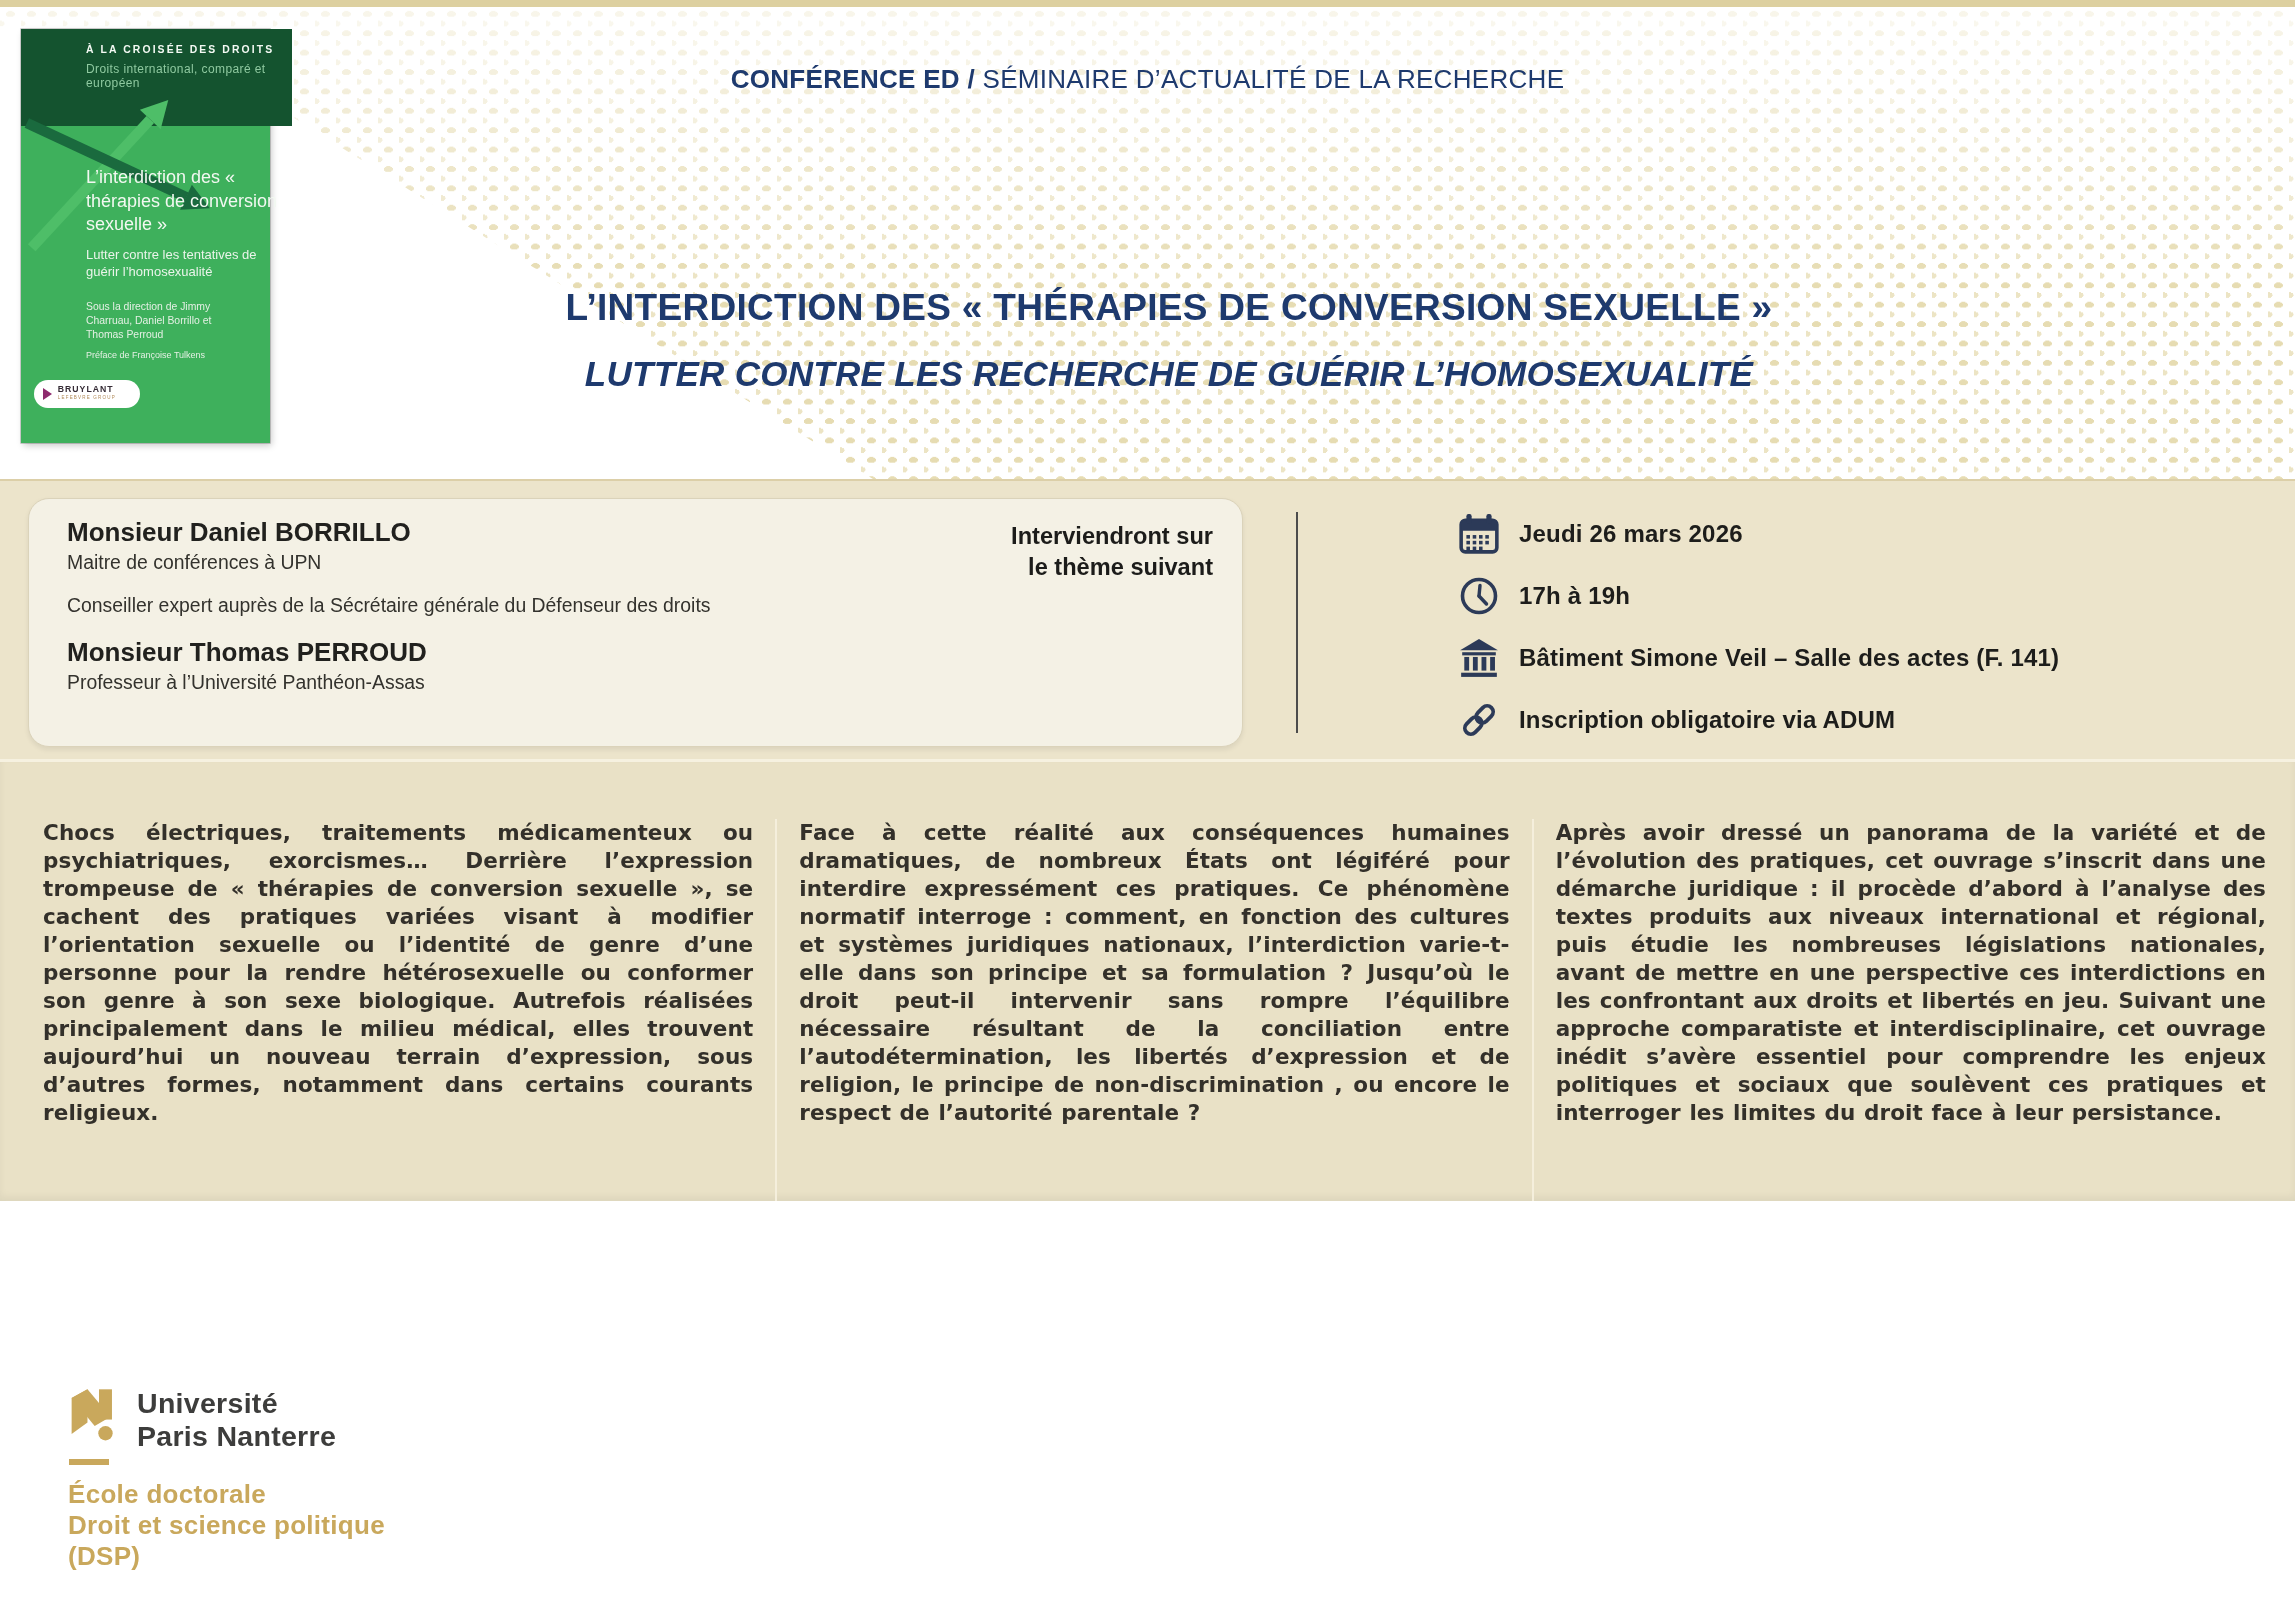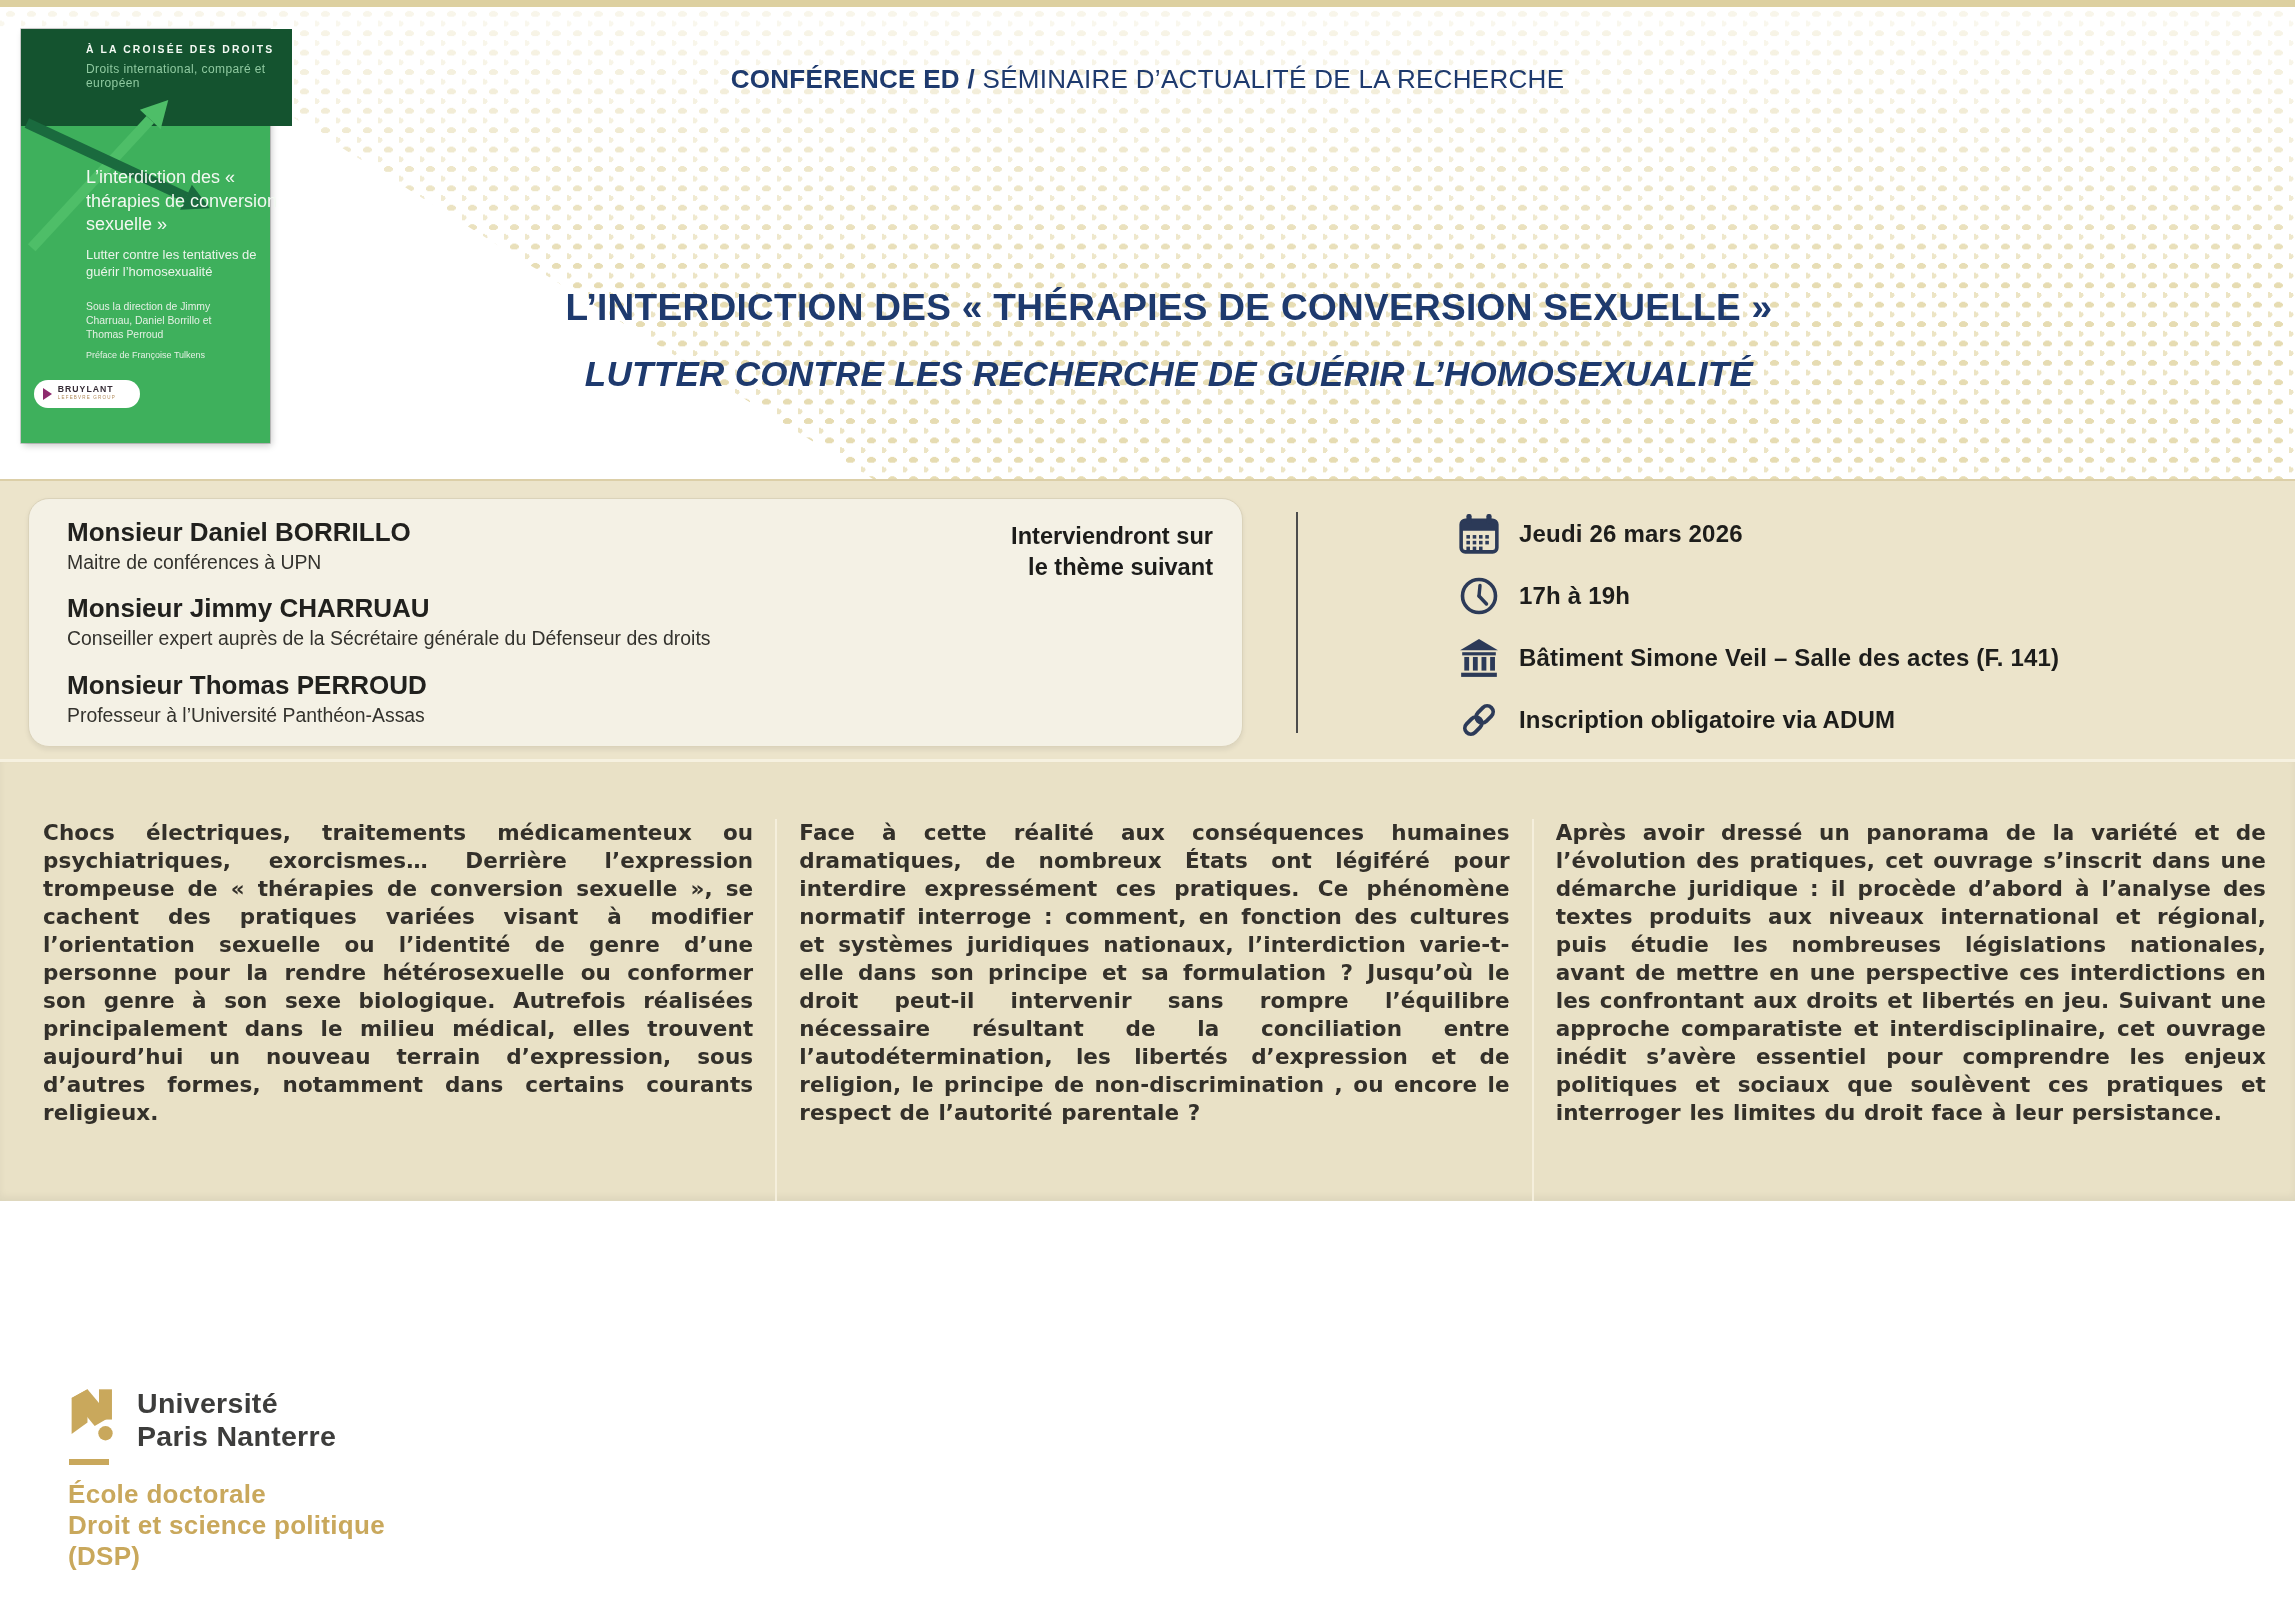--- a/index.html
+++ b/index.html
@@ -132,21 +132,20 @@
   </div>
 
   <div class="speaker-band">
     <div class="speaker-card">
       <div class="speakers">
         <div class="speaker">
           <div class="speaker-name">Monsieur Daniel BORRILLO</div>
           <div class="speaker-role">Maitre de conférences à UPN</div>
         </div>
         <div class="speaker">
-          <div class="speaker-name">Monsieur Jimmy CHARRUAU</div>
           <div class="speaker-role">Conseiller expert auprès de la Sécrétaire générale du Défenseur des droits</div>
         </div>
         <div class="speaker">
           <div class="speaker-name">Monsieur Thomas PERROUD</div>
           <div class="speaker-role">Professeur à l’Université Panthéon-Assas</div>
         </div>
       </div>
       <div class="intro">
         <span>Interviendront sur</span><br>
         <span>le thème suivant</span>

